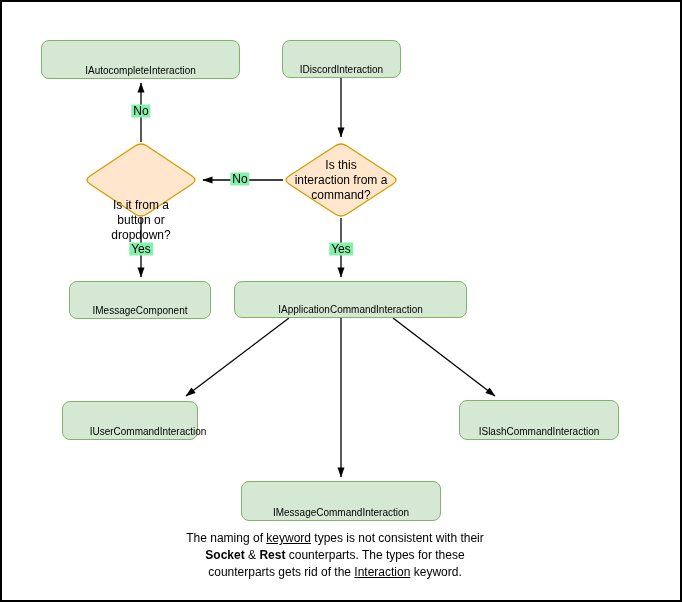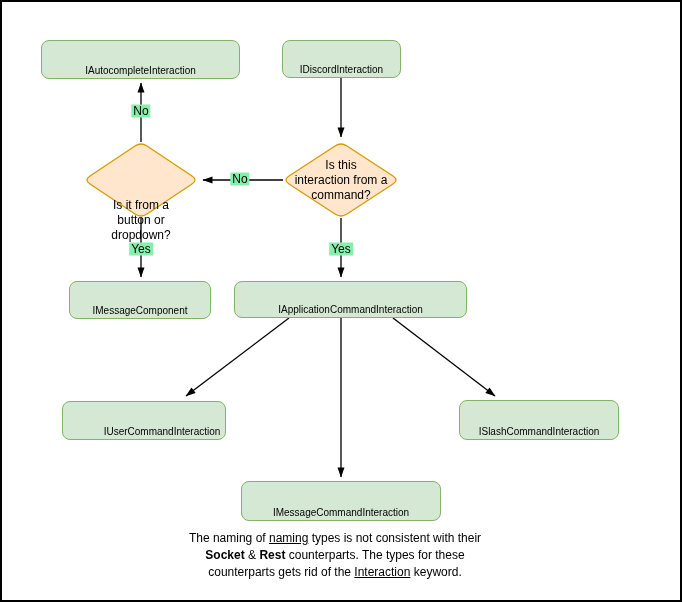--- a/index.html
+++ b/index.html
@@ -38,21 +38,21 @@
     align-items: flex-end;
     justify-content: center;
     text-align: center;
     font-size: 10px;
     line-height: 14px;
   }
   .n-autocomplete       { left: 39px;  top: 38px;  width: 199px; height: 39px; }
   .n-discord            { left: 280px; top: 38px;  width: 119px; height: 38px; }
   .n-message-component  { left: 67px;  top: 279px; width: 142px; height: 38px; }
   .n-application-command{ left: 232px; top: 279px; width: 233px; height: 37px; }
-  .n-user-command       { left: 60px;  top: 399px; width: 164px; height: 39px; padding-left: 36px; }
+  .n-user-command       { left: 60px;  top: 399px; width: 136px; height: 39px; padding-left: 36px; }
   .n-message-command    { left: 239px; top: 479px; width: 200px; height: 40px; }
   .n-slash-command      { left: 457px; top: 398px; width: 160px; height: 40px; }
   .decision-label {
     position: absolute;
     display: flex;
     align-items: center;
     justify-content: center;
     text-align: center;
     font-size: 12px;
     line-height: 15px;
@@ -139,21 +139,21 @@
 interaction from a
 command?</div>
 
   <span class="edge-label el-no-top">No</span>
   <span class="edge-label el-no-mid">No</span>
   <span class="edge-label el-yes-left">Yes</span>
   <span class="edge-label el-yes-right">Yes</span>
 
   <div class="note">
     <div class="note-line">
-      <span>The naming of </span><span class="u">naming</span><span> types is not consistent with their</span>
+      <span>The naming of </span><span class="u">keyword</span><span> types is not consistent with their</span>
     </div>
     <div class="note-line">
       <span class="b">Socket</span><span> &amp; </span><span class="b">Rest</span><span> counterparts. The types for these</span>
     </div>
     <div class="note-line">
       <span>counterparts gets rid of the </span><span class="u">Interaction</span><span> keyword.</span>
     </div>
   </div>
 
 </div>

